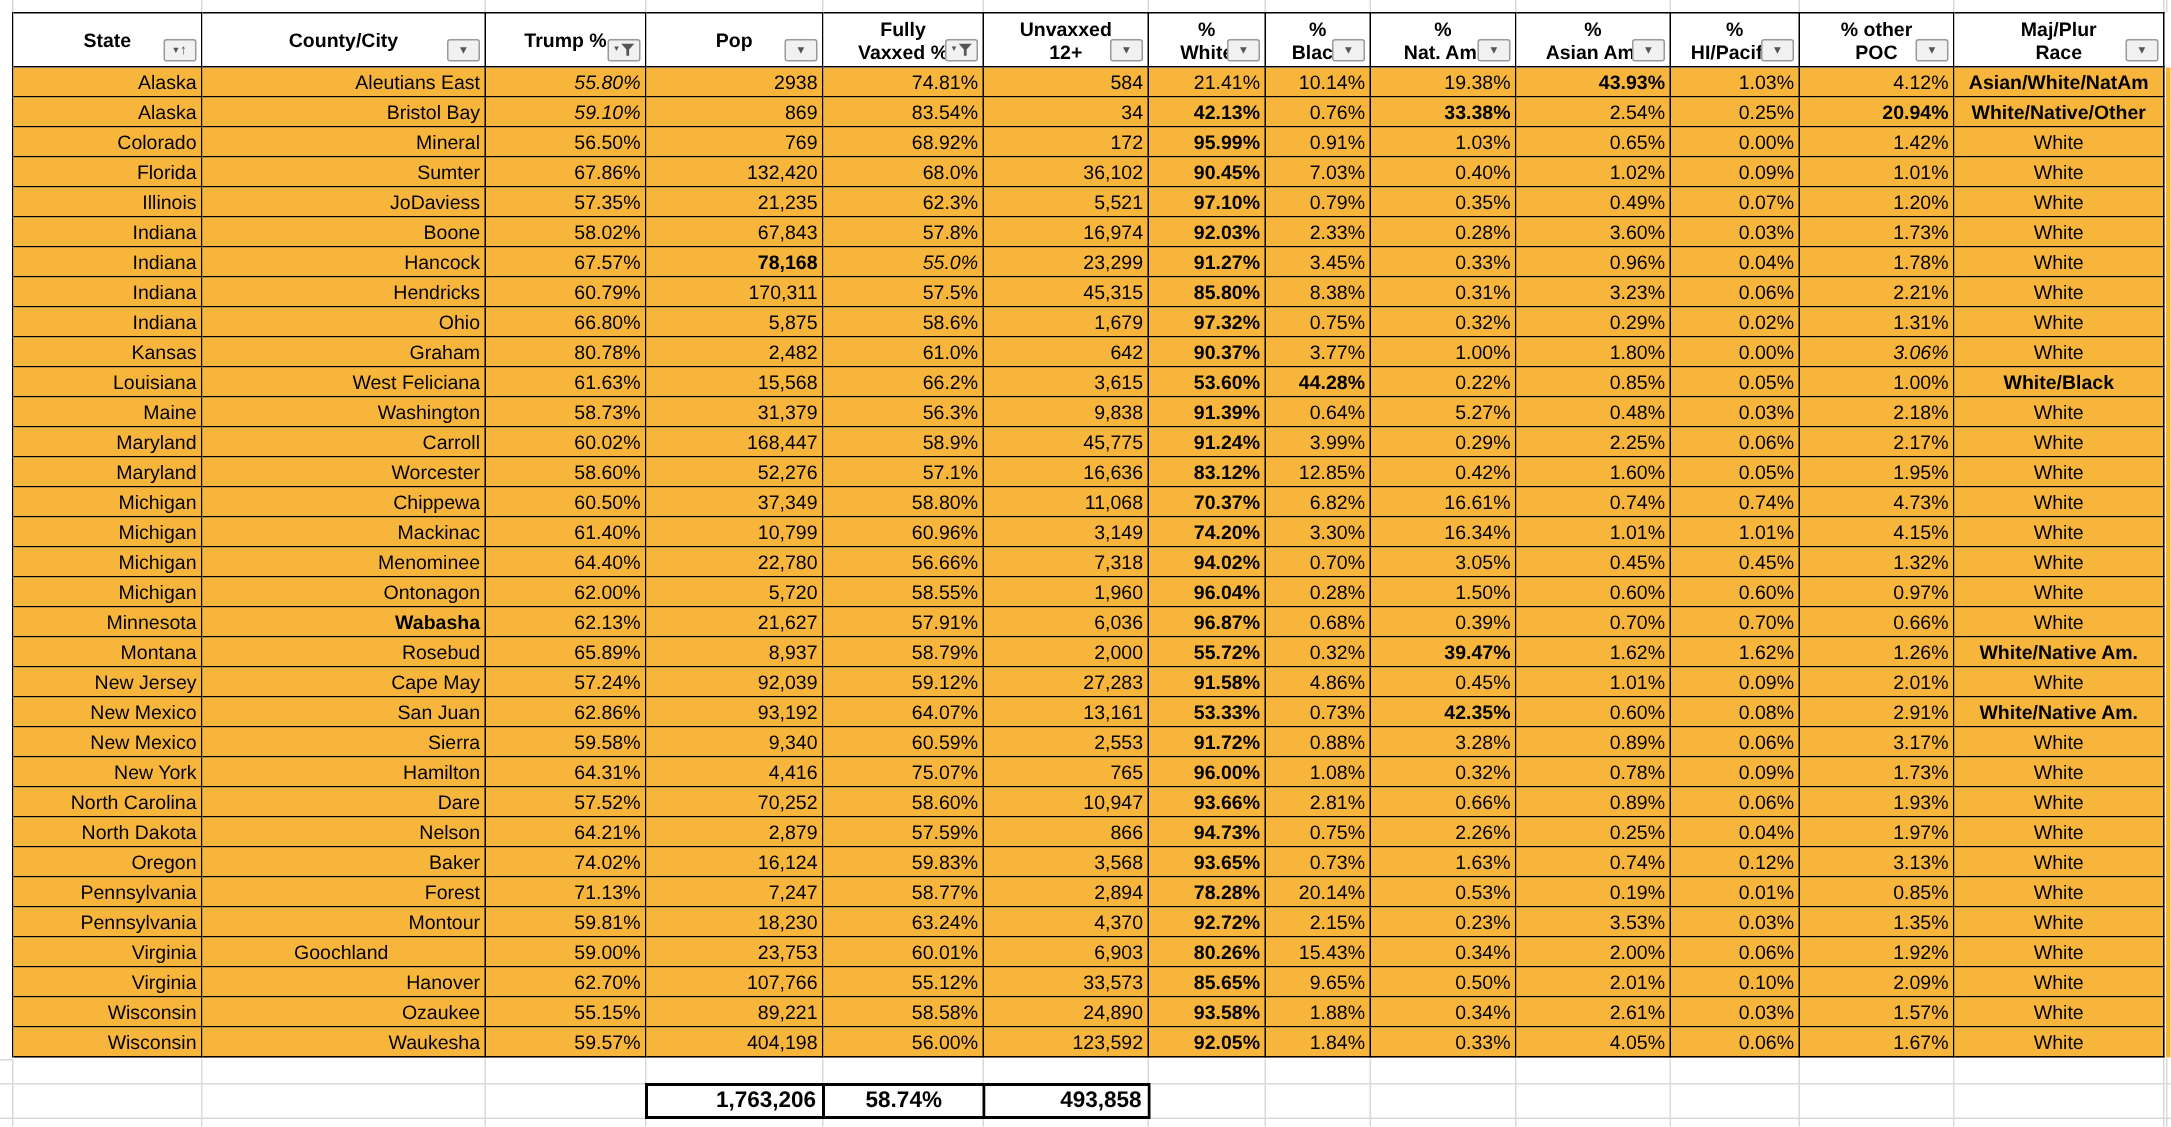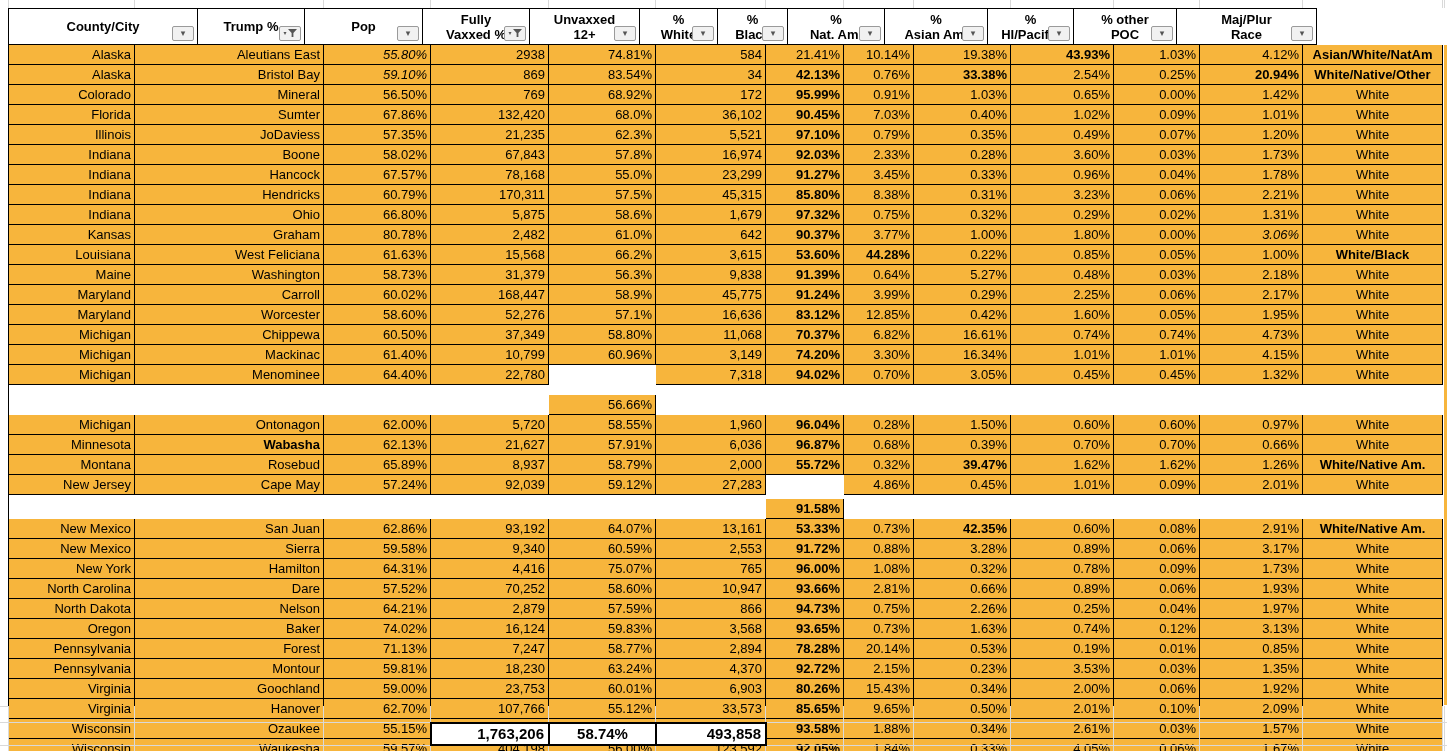--- a/index.html
+++ b/index.html
@@ -46,20 +46,27 @@
   .tcell:last-child{border-right:none;}
   .tcell.center{text-align:center;}
   
   #right-sliver{position:absolute;left:1444px;top:45px;width:3px;height:660px;background:#f7b53c;}
 </style>
 </head>
 <body>
 
 <div id="sheet">
   <div class="header-row" id="header-row">
+      <div class="hcell" style="width: 126px;">
+        <div class="hl">State</div>
+        <div class="filter-btn">
+          <span style="font-size:7px;">▾</span>
+          <span style="font-size:9px;">↑</span>
+        </div>
+      </div>
       <div class="hcell" style="width: 189px;">
         <div class="hl">County/City</div>
         <div class="filter-btn">
           <span style="font-size:9px;">▾</span>
         </div>
       </div>
       <div class="hcell" style="width: 107px;">
         <div class="hl">Trump %</div>
         <div class="filter-btn">
           <span style="font-size:6px;">▾</span>
@@ -229,22 +236,22 @@
         <div class="cell" style="width: 97px;">0.28%</div>
         <div class="cell" style="width: 103px;">3.60%</div>
         <div class="cell" style="width: 86px;">0.03%</div>
         <div class="cell" style="width: 103px;">1.73%</div>
         <div class="cell center" style="width: 140px;">White</div>
       </div>
       <div class="row">
         <div class="cell" style="width: 126px;">Indiana</div>
         <div class="cell" style="width: 189px;">Hancock</div>
         <div class="cell" style="width: 107px;">67.57%</div>
-        <div class="cell" style="width: 118px;">78,168</div>
-        <div class="cell" style="width: 107px;">55.0%</div>
+        <div class="cell" style="width: 118px; font-weight: bold;">78,168</div>
+        <div class="cell" style="width: 107px; font-style: italic;">55.0%</div>
         <div class="cell" style="width: 110px;">23,299</div>
         <div class="cell bold" style="width: 78px;">91.27%</div>
         <div class="cell" style="width: 70px;">3.45%</div>
         <div class="cell" style="width: 97px;">0.33%</div>
         <div class="cell" style="width: 103px;">0.96%</div>
         <div class="cell" style="width: 86px;">0.04%</div>
         <div class="cell" style="width: 103px;">1.78%</div>
         <div class="cell center" style="width: 140px;">White</div>
       </div>
       <div class="row">
@@ -380,21 +387,21 @@
         <div class="cell" style="width: 103px;">1.01%</div>
         <div class="cell" style="width: 86px;">1.01%</div>
         <div class="cell" style="width: 103px;">4.15%</div>
         <div class="cell center" style="width: 140px;">White</div>
       </div>
       <div class="row">
         <div class="cell" style="width: 126px;">Michigan</div>
         <div class="cell" style="width: 189px;">Menominee</div>
         <div class="cell" style="width: 107px;">64.40%</div>
         <div class="cell" style="width: 118px;">22,780</div>
-        <div class="cell" style="width: 107px; margin-top: 30px;">56.66%</div>
+        <div class="cell" style="width: 107px;">56.66%</div>
         <div class="cell" style="width: 110px;">7,318</div>
         <div class="cell bold" style="width: 78px;">94.02%</div>
         <div class="cell" style="width: 70px;">0.70%</div>
         <div class="cell" style="width: 97px;">3.05%</div>
         <div class="cell" style="width: 103px;">0.45%</div>
         <div class="cell" style="width: 86px;">0.45%</div>
         <div class="cell" style="width: 103px;">1.32%</div>
         <div class="cell center" style="width: 140px;">White</div>
       </div>
       <div class="row">
@@ -442,21 +449,21 @@
         <div class="cell" style="width: 103px;">1.26%</div>
         <div class="cell center bold" style="width: 140px;">White/Native Am.</div>
       </div>
       <div class="row">
         <div class="cell" style="width: 126px;">New Jersey</div>
         <div class="cell" style="width: 189px;">Cape May</div>
         <div class="cell" style="width: 107px;">57.24%</div>
         <div class="cell" style="width: 118px;">92,039</div>
         <div class="cell" style="width: 107px;">59.12%</div>
         <div class="cell" style="width: 110px;">27,283</div>
-        <div class="cell bold" style="width: 78px; margin-top: 24px;">91.58%</div>
+        <div class="cell bold" style="width: 78px;">91.58%</div>
         <div class="cell" style="width: 70px;">4.86%</div>
         <div class="cell" style="width: 97px;">0.45%</div>
         <div class="cell" style="width: 103px;">1.01%</div>
         <div class="cell" style="width: 86px;">0.09%</div>
         <div class="cell" style="width: 103px;">2.01%</div>
         <div class="cell center" style="width: 140px;">White</div>
       </div>
       <div class="row">
         <div class="cell" style="width: 126px;">New Mexico</div>
         <div class="cell" style="width: 189px;">San Juan</div>
@@ -572,21 +579,21 @@
         <div class="cell bold" style="width: 78px;">92.72%</div>
         <div class="cell" style="width: 70px;">2.15%</div>
         <div class="cell" style="width: 97px;">0.23%</div>
         <div class="cell" style="width: 103px;">3.53%</div>
         <div class="cell" style="width: 86px;">0.03%</div>
         <div class="cell" style="width: 103px;">1.35%</div>
         <div class="cell center" style="width: 140px;">White</div>
       </div>
       <div class="row">
         <div class="cell" style="width: 126px;">Virginia</div>
-        <div class="cell" style="width: 189px;">Goochland</div>
+        <div class="cell" style="width: 189px; text-align: center;">Goochland</div>
         <div class="cell" style="width: 107px;">59.00%</div>
         <div class="cell" style="width: 118px;">23,753</div>
         <div class="cell" style="width: 107px;">60.01%</div>
         <div class="cell" style="width: 110px;">6,903</div>
         <div class="cell bold" style="width: 78px;">80.26%</div>
         <div class="cell" style="width: 70px;">15.43%</div>
         <div class="cell" style="width: 97px;">0.34%</div>
         <div class="cell" style="width: 103px;">2.00%</div>
         <div class="cell" style="width: 86px;">0.06%</div>
         <div class="cell" style="width: 103px;">1.92%</div>

